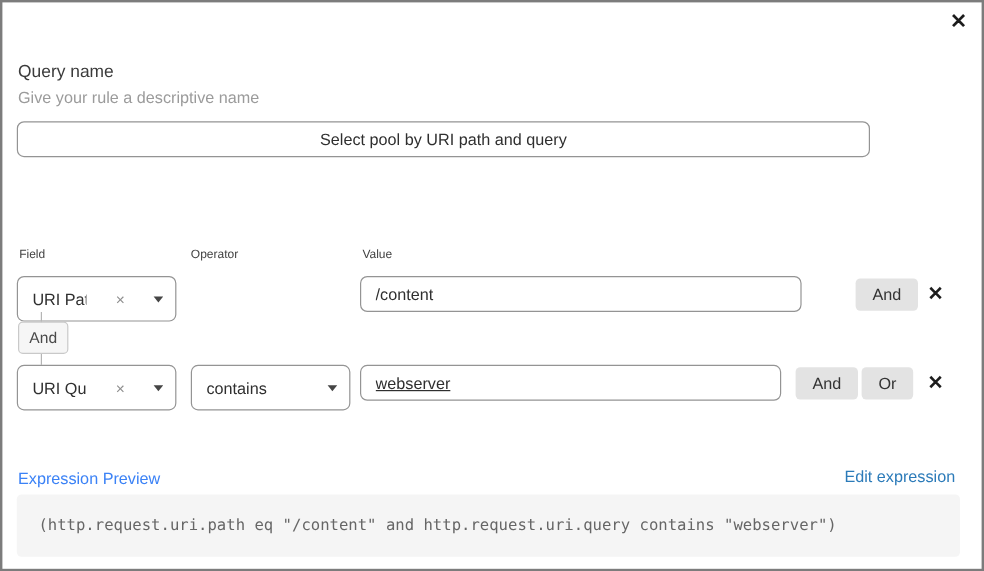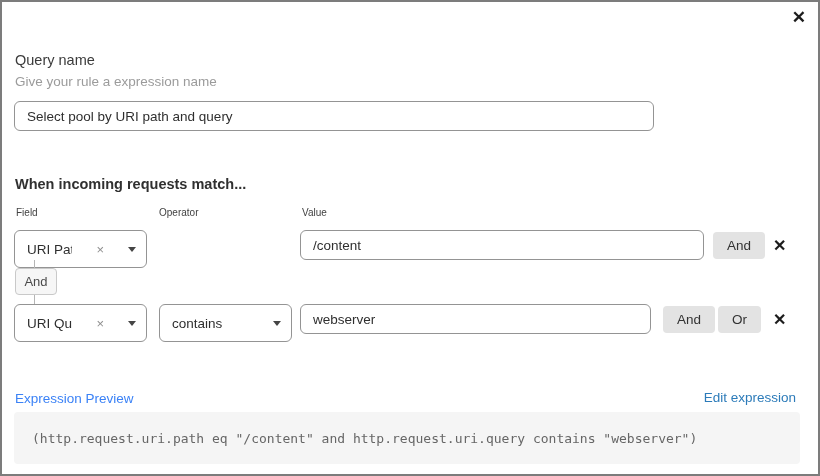--- a/index.html
+++ b/index.html
@@ -29,21 +29,21 @@
 
   .rule-label { position:absolute; left:13px; top:50px; font-size:14.5px; color:#3b3b3b; }
   .rule-hint  { position:absolute; left:13px; top:72px; font-size:13.5px; color:#9b9b9b; }
 
   .text-input {
     position:absolute; height:30px;
     border:1px solid #949494; border-radius:6px;
     padding:0 12px; font-size:13.5px; color:#2f2f2f;
     font-family:inherit; background:#fff; outline:none;
   }
-  .rule-input { left:12px; top:99px; width:640px; }
+  .rule-input { left:12px; top:99px; width:711px;text-align:center; }
 
   .match-heading { position:absolute; left:13px; top:174px; font-size:14.5px; font-weight:700; color:#303030; }
 
   .col-label { position:absolute; top:205px; font-size:10px; color:#424242; }
   .col-field    { left:14px; }
   .col-operator { left:157px; }
   .col-value    { left:300px; }
 
   .select {
     position:absolute; width:133px; height:38px;
@@ -59,22 +59,22 @@
     width:0; height:0; flex:none;
     border-left:4.5px solid transparent;
     border-right:4.5px solid transparent;
     border-top:5.5px solid #454545;
   }
 
   .row1 { top:228px; }
   .row2 { top:302px; }
   .sel-field    { left:12px; }
   .sel-operator { left:157px; }
-  .val-input-1  { left:298px; top:228px; width:404px; }
-  .val-input-2  { left:298px; top:302px; width:351px; }
+  .val-input-1  { left:298px; top:228px; width:368px; }
+  .val-input-2  { left:298px; top:302px; width:351px;text-decoration:underline; }
 
   .gray-btn {
     position:absolute; height:27px;
     background:#e3e3e3; border:none; border-radius:4px;
     padding:0 14px; font-size:13.5px; color:#333;
     font-family:inherit; cursor:pointer;
   }
   .and-1 { left:711px; top:230px; }
   .and-2 { left:661px; top:304px; }
   .or-2  { left:716px; top:304px;text-align:right; }
@@ -112,24 +112,23 @@
   }
 </style>
 </head>
 <body>
 
 <div class="dialog">
 
   <button class="close-btn">✕</button>
 
   <div class="rule-label">Query name</div>
-  <div class="rule-hint">Give your rule a expression name</div>
+  <div class="rule-hint">Give your rule a descriptive name</div>
   <input class="text-input rule-input" type="text" value="Select pool by URI path and query" style="">
 
-  <div class="match-heading">When incoming requests match...</div>
 
   <div class="col-label col-field">Field</div>
   <div class="col-label col-operator">Operator</div>
   <div class="col-label col-value">Value</div>
 
   <div class="select sel-field row1">
     <span class="sel-text">URI Path</span>
     <span class="clear-x">×</span>
     <span class="chev"></span>
   </div>

